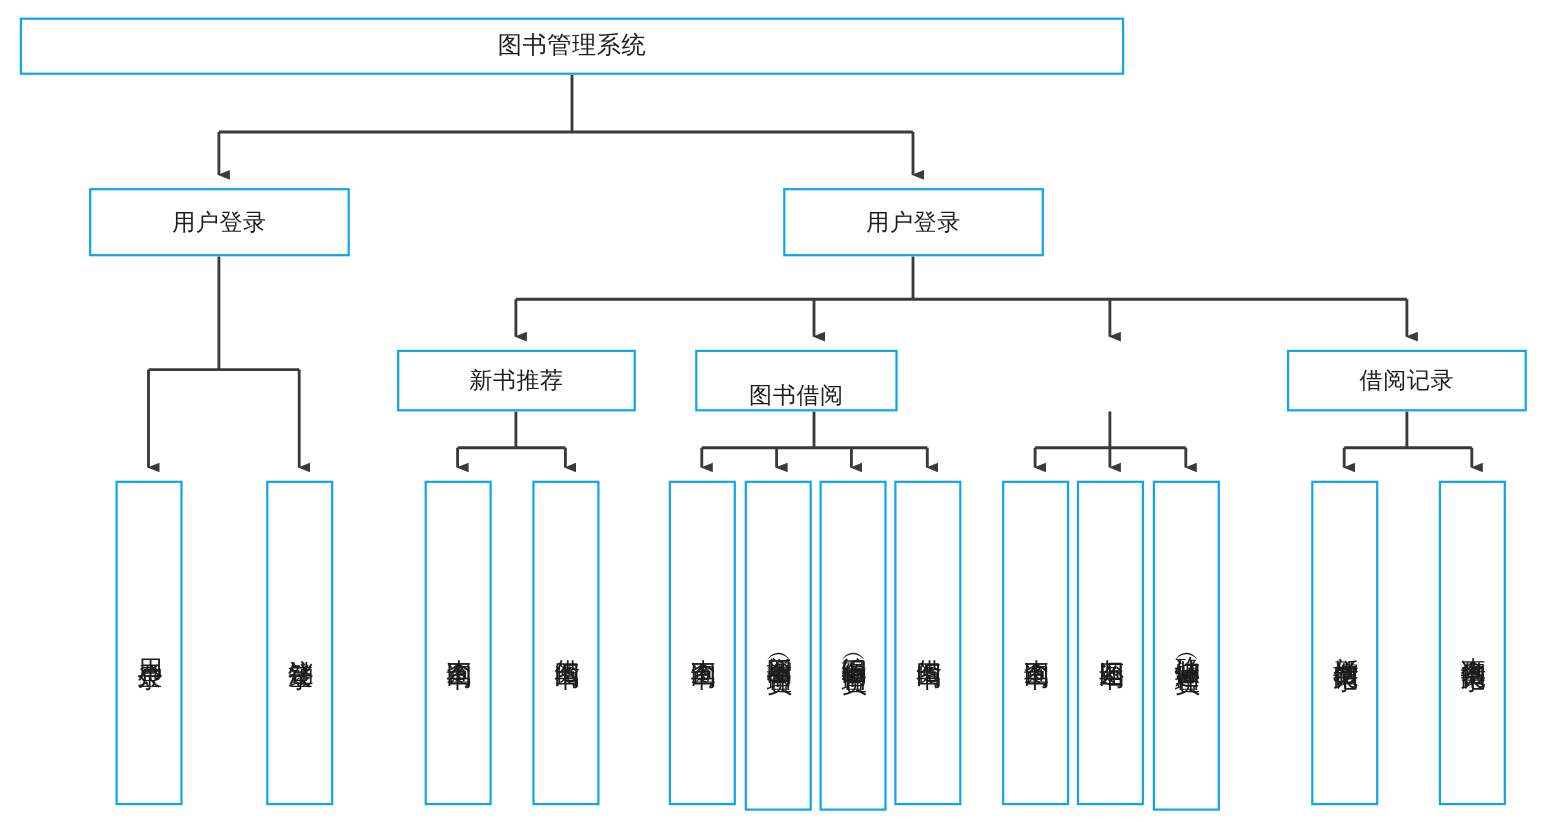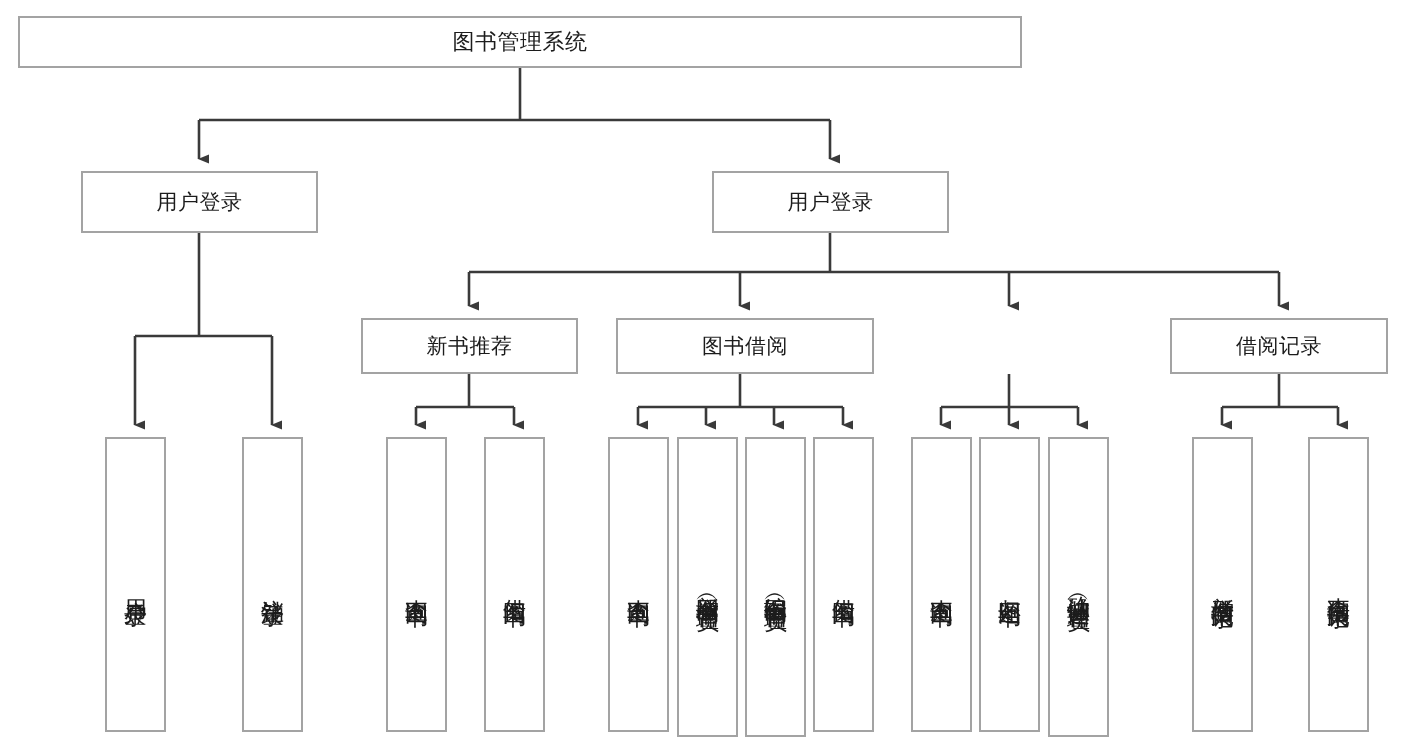--- a/index.html
+++ b/index.html
@@ -23,21 +23,21 @@
     left: 0;
     top: 0;
     width: 1405px;
     height: 747px;
     pointer-events: none;
   }
   .node {
     position: absolute;
     box-sizing: border-box;
     background: #ffffff;
-    border: 2px solid #a3a3a3;
+    border: 2px solid #0ea5e9;
     display: flex;
     align-items: center;
     justify-content: center;
     text-align: center;
   }
   .node-label {
     color: #1c1c1c;
     line-height: 1.18;
     white-space: nowrap;
   }
@@ -141,21 +141,21 @@
   </div>
 
   <div class="node horiz" style="left:712px; top:171px; width:237px; height:62px;">
     <span class="node-label">用户登录</span>
   </div>
 
   <div class="node horiz" style="left:361px; top:318px; width:217px; height:56px;align-items:center;">
     <span class="node-label">新书推荐</span>
   </div>
 
-  <div class="node horiz" style="left:616px; top:318px; width:258px; height:56px;">
+  <div class="node horiz" style="left:632px; top:318px; width:184px; height:56px;align-items:flex-end;">
     <span class="node-label">图书借阅</span>
   </div>
 
 
   <div class="node horiz" style="left:1170px; top:318px; width:218px; height:56px;">
     <span class="node-label">借阅记录</span>
   </div>
 
   <div class="node vert" style="left:105px; top:437px; width:61px; height:295px;">
     <span class="node-label">用户登录</span>

